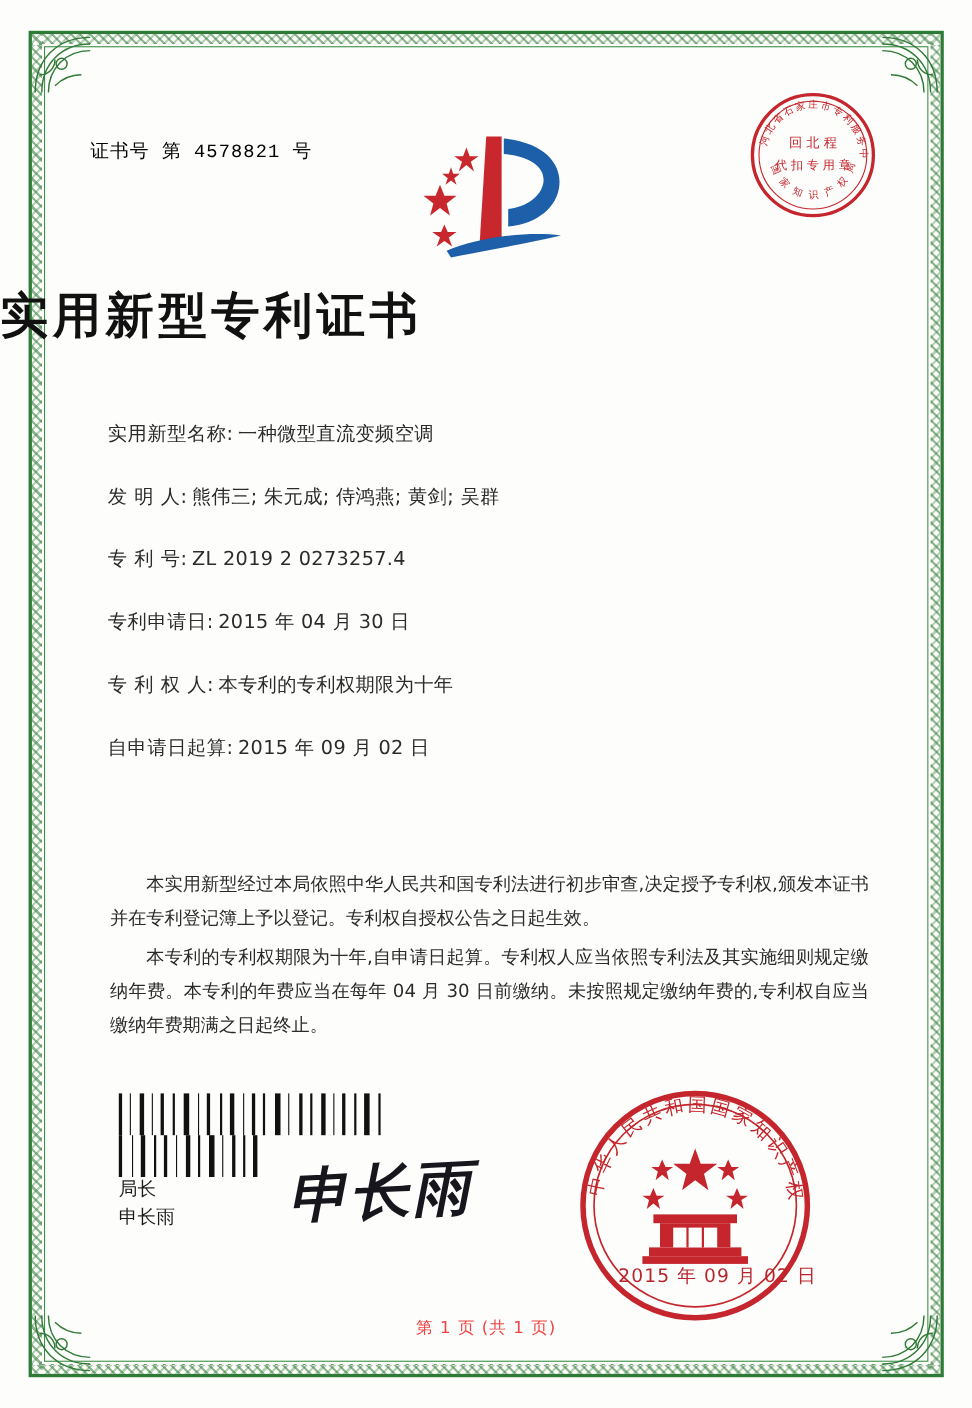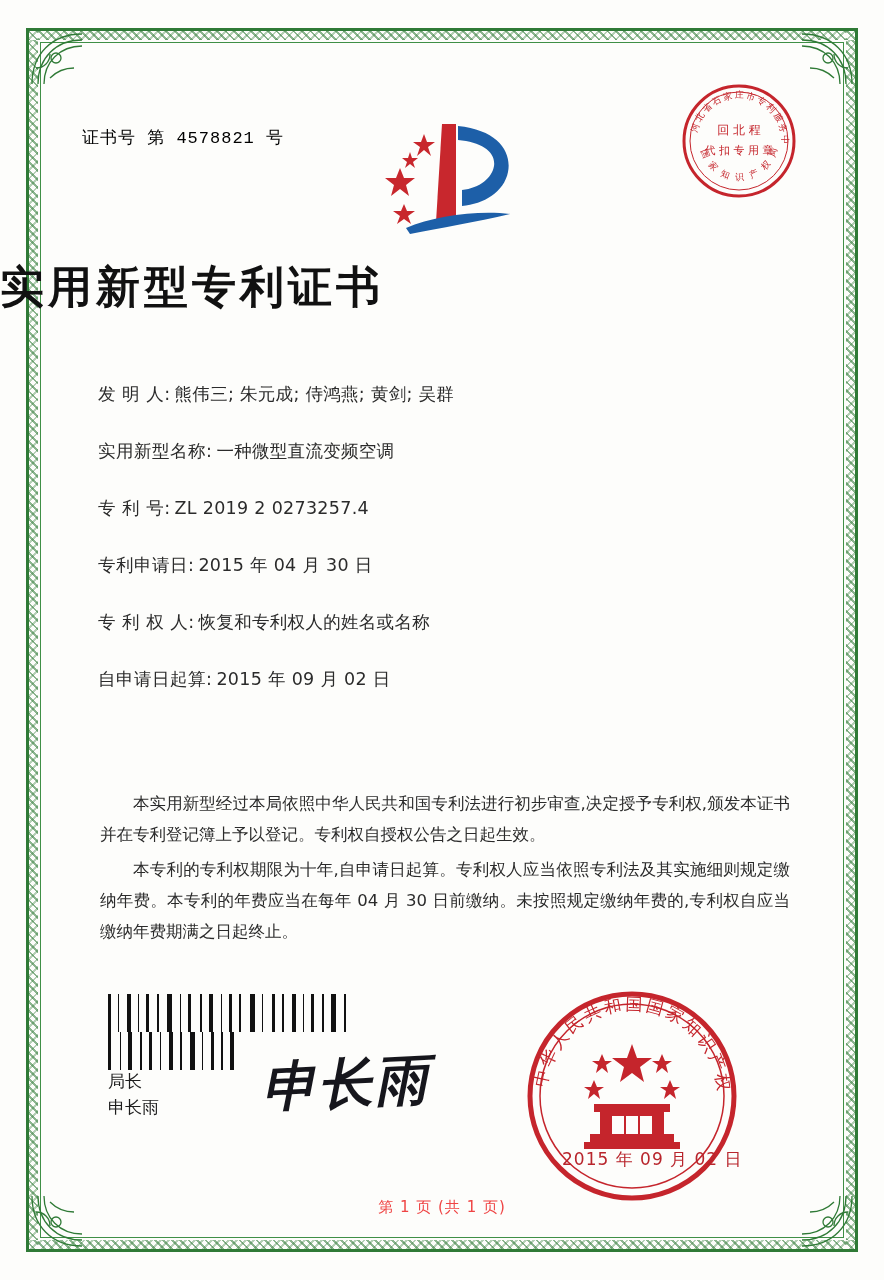--- a/index.html
+++ b/index.html
@@ -280,38 +280,38 @@
       </text>
       <text x="59" y="52" font-size="12" fill="#c5252c" text-anchor="middle" font-family="DejaVu Sans, sans-serif">回 北 程</text>
       <text x="59" y="72" font-size="11" fill="#c5252c" text-anchor="middle" font-family="DejaVu Sans, sans-serif">代 扣 专 用 章</text>
     </svg>
   </div>
 
   <div class="doc-title">实用新型专利证书</div>
 
   <div class="fields">
     <div class="field">
+      <span class="lbl">实用新型名称:</span>
+      <span class="val">一种微型直流变频空调</span>
+    </div>
+    <div class="field">
       <span class="lbl">发  明  人:</span>
       <span class="val">熊伟三; 朱元成; 侍鸿燕; 黄剑; 吴群</span>
     </div>
     <div class="field">
-      <span class="lbl">实用新型名称:</span>
-      <span class="val">一种微型直流变频空调</span>
-    </div>
-    <div class="field">
       <span class="lbl">专  利  号:</span>
       <span class="val">ZL 2019 2 0273257.4</span>
     </div>
     <div class="field">
       <span class="lbl">专利申请日:</span>
       <span class="val">2015 年 04 月 30 日</span>
     </div>
     <div class="field">
       <span class="lbl">专 利 权 人:</span>
-      <span class="val">恢复和专利权人的姓名或名称</span>
+      <span class="val">本专利的专利权期限为十年</span>
     </div>
     <div class="field">
       <span class="lbl">自申请日起算:</span>
       <span class="val">2015 年 09 月 02 日</span>
     </div>
   </div>
 
   <div class="body-text">
     <p>本实用新型经过本局依照中华人民共和国专利法进行初步审查,决定授予专利权,颁发本证书并在专利登记簿上予以登记。专利权自授权公告之日起生效。</p>
     <p>本专利的专利权期限为十年,自申请日起算。专利权人应当依照专利法及其实施细则规定缴纳年费。本专利的年费应当在每年 04 月 30 日前缴纳。未按照规定缴纳年费的,专利权自应当缴纳年费期满之日起终止。</p>

